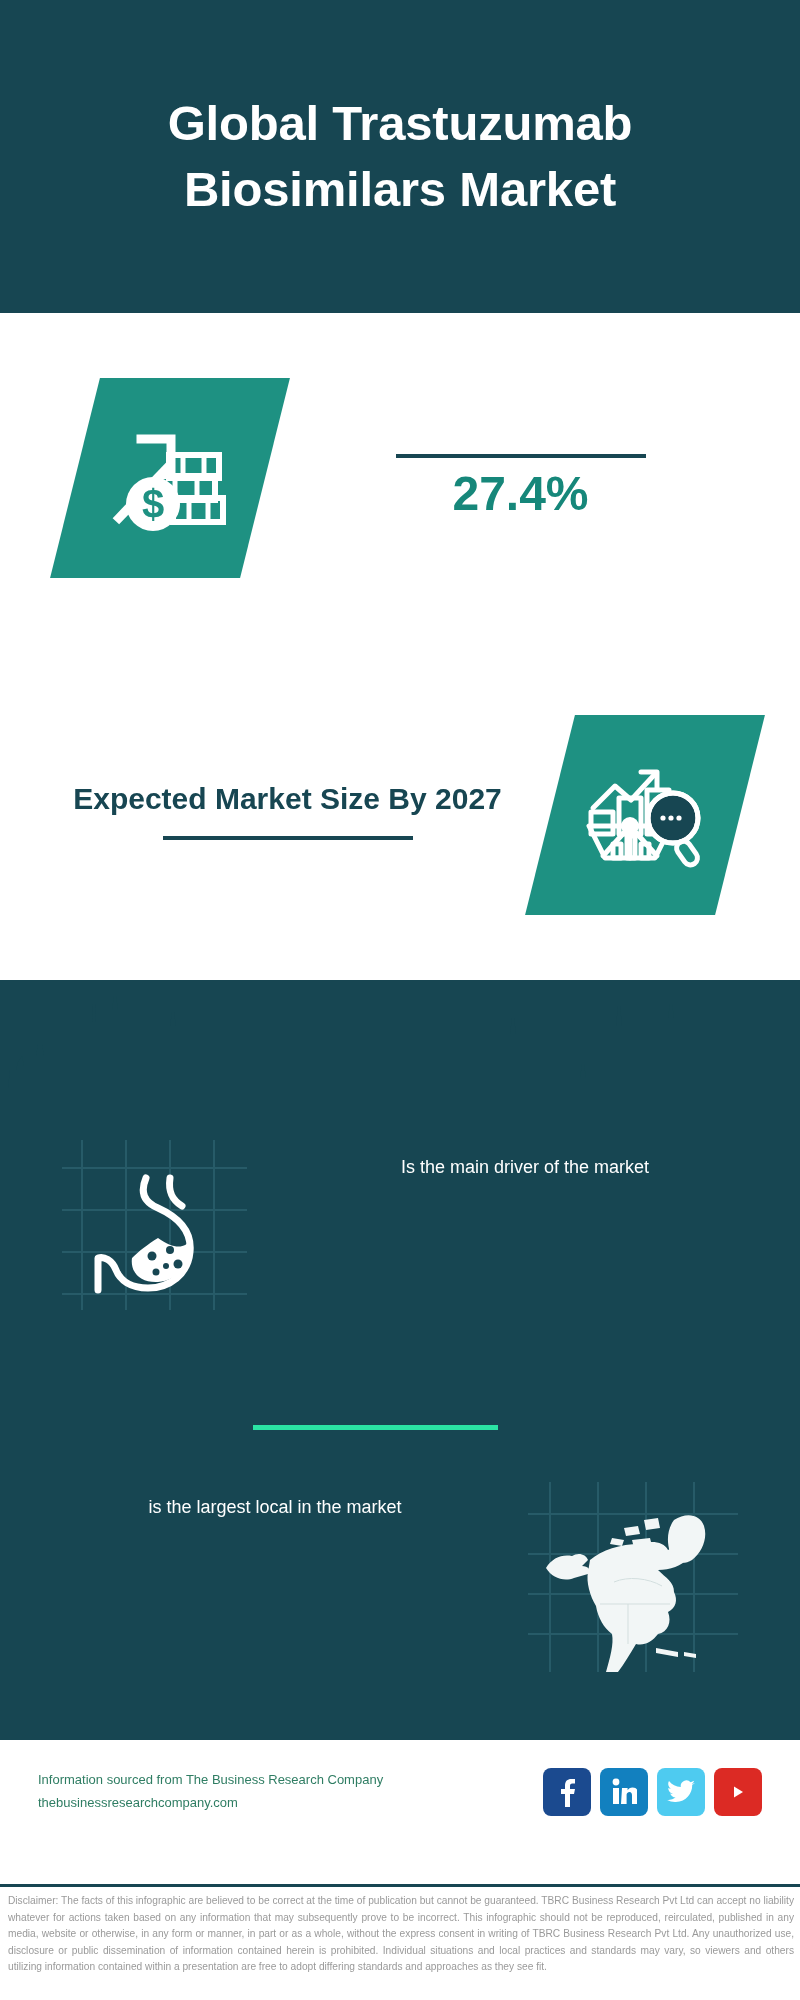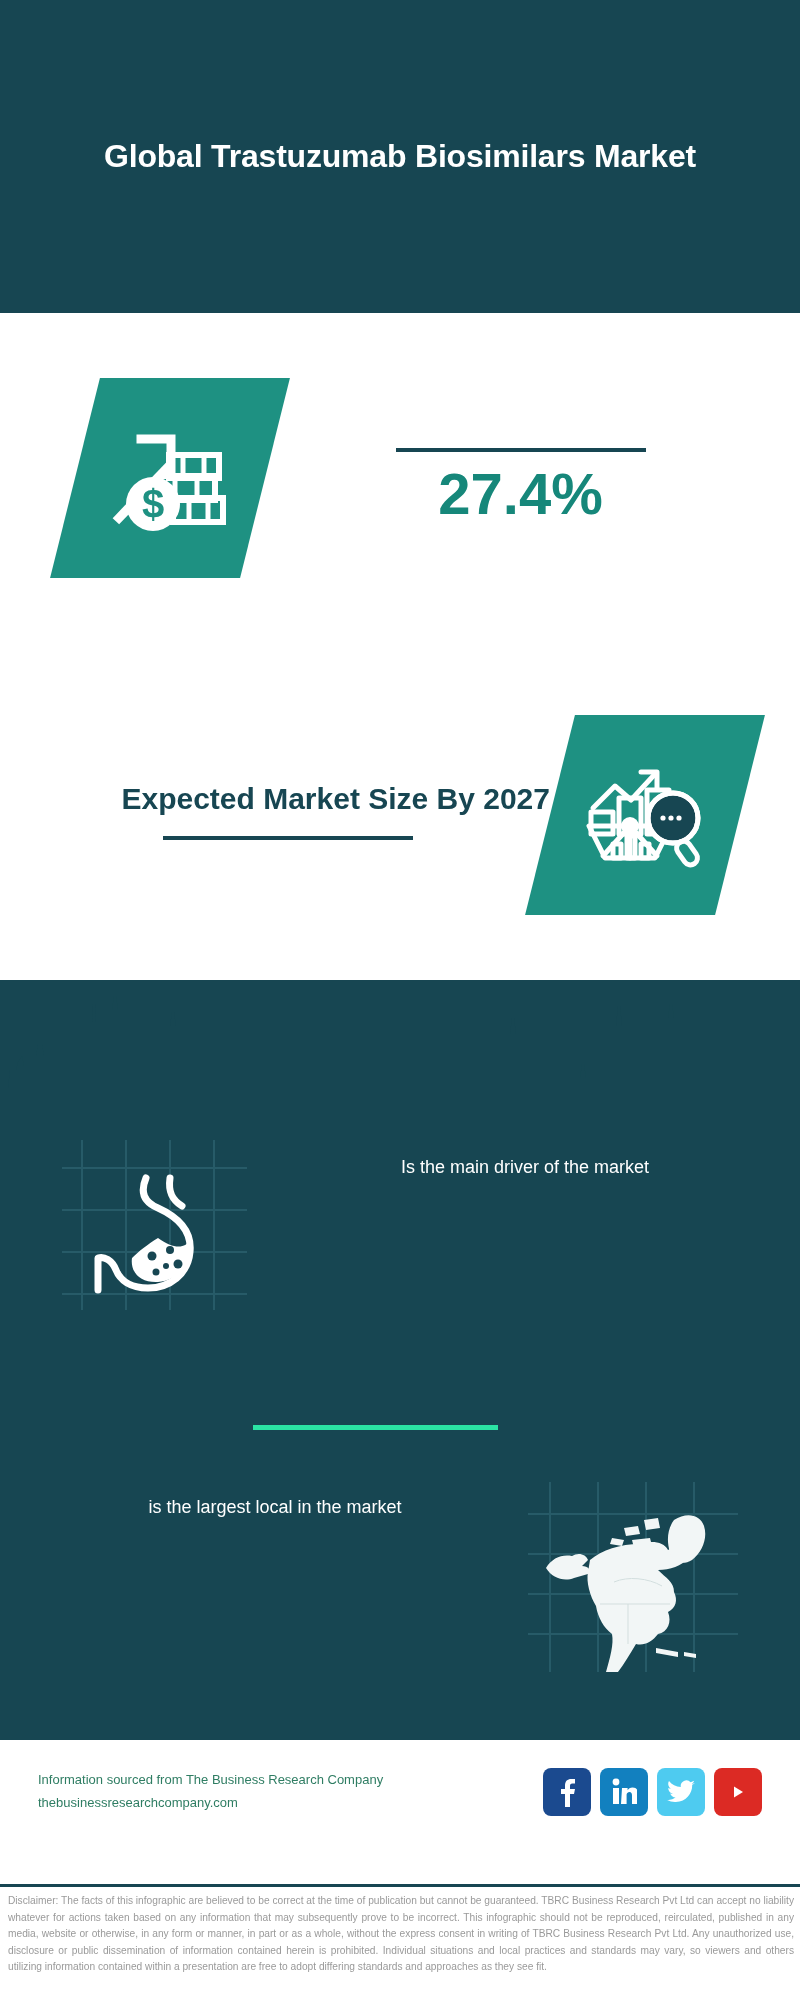--- a/index.html
+++ b/index.html
@@ -13,21 +13,21 @@
 
   
   .header {
     position:absolute; left:0; top:0; width:800px; height:313px;
     background:#174652;
     display:flex; align-items:center; justify-content:center;
     text-align:center;
   }
   .header-title {
     color:#ffffff;
-    font-size:32px;
+    font-size:49px;
     font-weight:bold;
     line-height:1.33;
     letter-spacing:-0.2px;
     max-width:620px;
   }
 
   
   .stat1 {
     position:absolute; left:0; top:313px; width:800px; height:330px;
     display:flex; align-items:center;
@@ -44,29 +44,29 @@
 
   .stat1-text { flex:1; text-align:center; padding-right:24px; }
   .stat-label {
     color:#174652; font-size:30px; font-weight:bold; line-height:1.28;
   }
   .stat-rule {
     width:250px; height:4px; background:#174652;
     margin:18px auto 10px auto;
   }
   .stat-value {
-    color:#16877A; font-size:58px; font-weight:bold; line-height:1.1;
+    color:#16877A; font-size:48px; font-weight:bold; line-height:1.1;
   }
 
   
   .stat2 {
     position:absolute; left:0; top:660px; width:800px; height:310px;
     display:flex; align-items:center;
   }
-  .stat2-text { flex:1; text-align:right; padding-left:25px; }
+  .stat2-text { flex:1; text-align:center; padding-left:25px; }
   .stat2 .icon-wrap { margin-right:60px; }
 
   
   .darkpanel {
     position:absolute; left:0; top:980px; width:800px; height:760px;
     background:#174652;
   }
   .skyline {
     position:absolute; left:0; top:970px; width:800px; height:140px;
     overflow:hidden;

